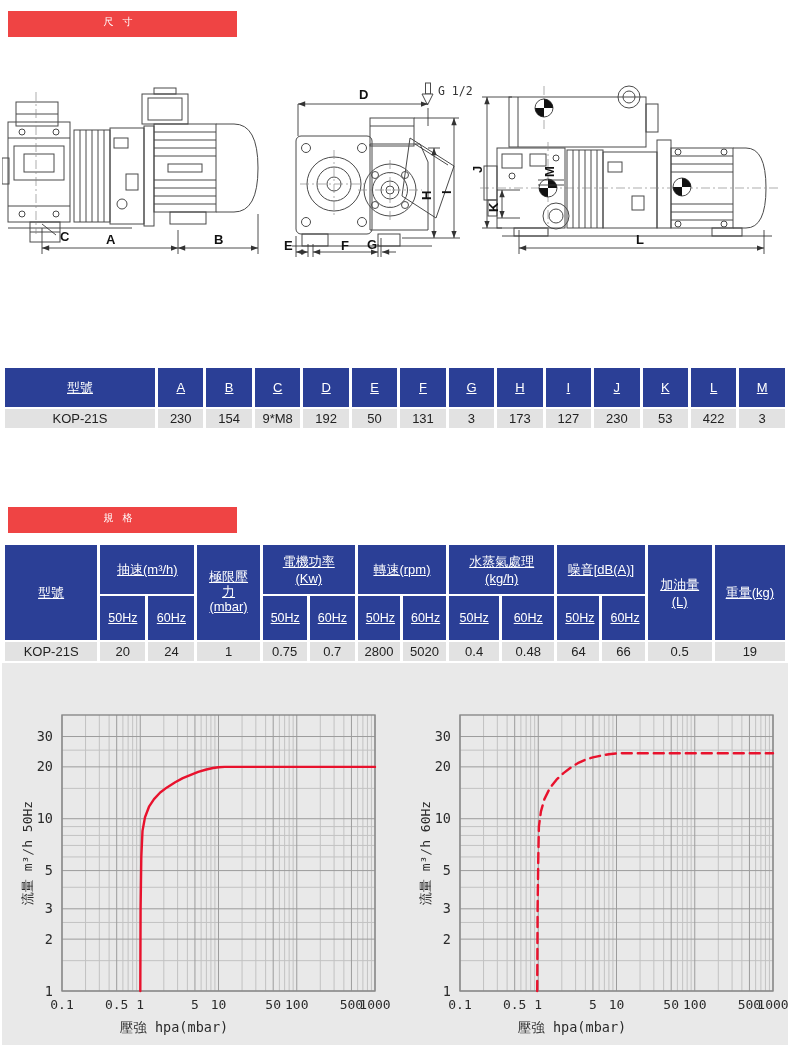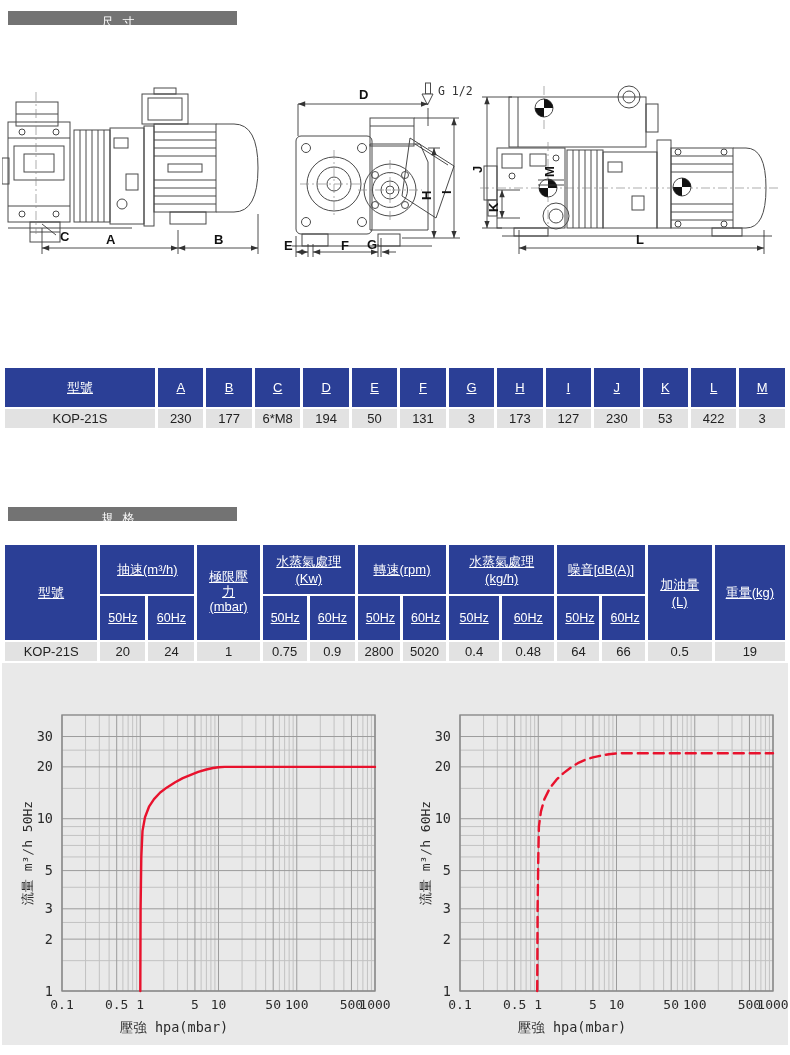--- a/index.html
+++ b/index.html
@@ -1,18 +1,18 @@
 <!DOCTYPE html>
 <html><head>
 <meta charset="utf-8">
 <style>
   html,body{margin:0;padding:0;background:#fff;}
   body{width:790px;height:1055px;position:relative;font-family:"Liberation Sans",sans-serif;overflow:hidden;}
-  .secbar{position:absolute;left:8px;width:229px;height:14px;background:#737373;color:#fff;
-          font-size:12px;letter-spacing:9px;text-align:center;line-height:22px;}
+  .secbar{position:absolute;left:8px;width:229px;height:26px;background:#ef4444;color:#fff;
+          font-size:10px;letter-spacing:9px;text-align:center;line-height:22px;}
   
   .draw{position:absolute;top:78px;}
   .ln{stroke:#4a4a4a;fill:none;stroke-width:1;}
   .lnf{stroke:#4a4a4a;fill:#fff;stroke-width:1;}
   .cl{stroke:#8a8a8a;stroke-width:0.7;fill:none;stroke-dasharray:9 3 2 3;}
   .dim line{stroke:#3a3a3a;stroke-width:0.9;}
   .dimt{font:bold 13px "Liberation Sans",sans-serif;fill:#111;}
   .dimt-sm{font:11.5px "DejaVu Sans Mono",monospace;fill:#333;}
   
   table{border-collapse:separate;border-spacing:3px 2px;table-layout:fixed;position:absolute;left:2px;width:786px;}
@@ -294,23 +294,23 @@
     <th>H</th>
     <th>I</th>
     <th>J</th>
     <th>K</th>
     <th>L</th>
     <th>M</th>
   </tr>
   <tr>
     <td>KOP-21S</td>
     <td>230</td>
-    <td>177</td>
-    <td>6*M8</td>
-    <td>194</td>
+    <td>154</td>
+    <td>9*M8</td>
+    <td>192</td>
     <td>50</td>
     <td>131</td>
     <td>3</td>
     <td>173</td>
     <td>127</td>
     <td>230</td>
     <td>53</td>
     <td>422</td>
     <td>3</td>
   </tr>
@@ -335,21 +335,21 @@
       <col style="width:42px">
     <col style="width:64px">
       <col style="width:70px">
   </colgroup>
   <tbody>
       <tr class="h1">
     <th rowspan="2">型號</th>
     <th colspan="2">抽速(m³/h)</th>
     <th rowspan="2" class="two-line">極限壓力
 (mbar)</th>
-    <th colspan="2">水蒸氣處理(Kw)</th>
+    <th colspan="2">電機功率(Kw)</th>
     <th colspan="2">轉速(rpm)</th>
     <th colspan="2">水蒸氣處理(kg/h)</th>
     <th colspan="2">噪音[dB(A)]</th>
     <th rowspan="2">加油量(L)</th>
     <th rowspan="2">重量(kg)</th>
   </tr>
   <tr class="h2">
     <th>50Hz</th>
     <th>60Hz</th>
     <th>50Hz</th>
@@ -360,21 +360,21 @@
     <th>60Hz</th>
     <th>50Hz</th>
     <th>60Hz</th>
   </tr>
   <tr>
     <td>KOP-21S</td>
     <td>20</td>
     <td>24</td>
     <td>1</td>
     <td>0.75</td>
-    <td>0.9</td>
+    <td>0.7</td>
     <td>2800</td>
     <td>5020</td>
     <td>0.4</td>
     <td>0.48</td>
     <td>64</td>
     <td>66</td>
     <td>0.5</td>
     <td>19</td>
   </tr>
 </tbody>

